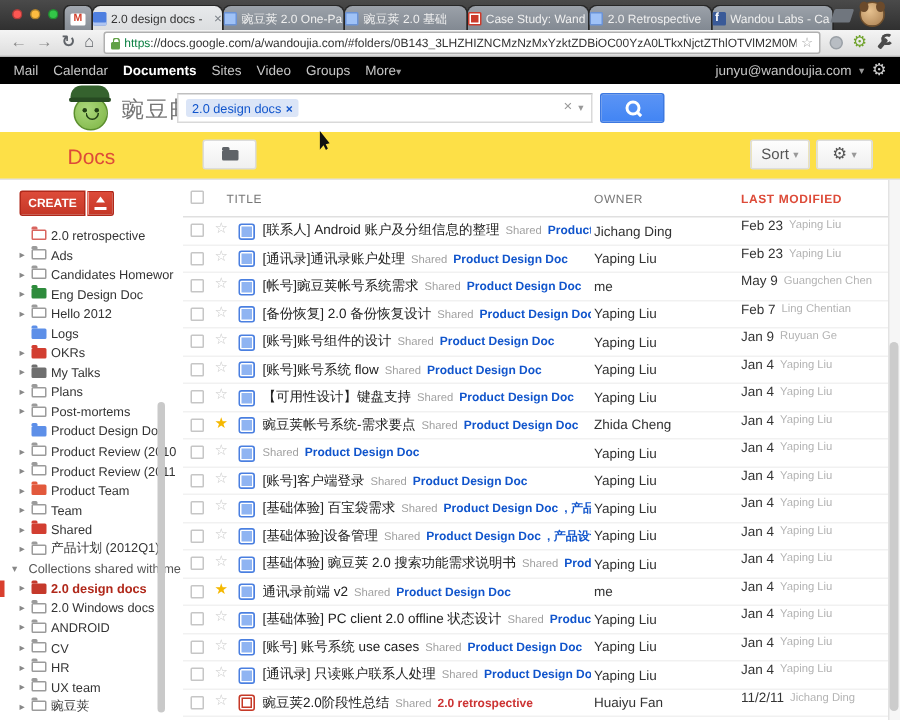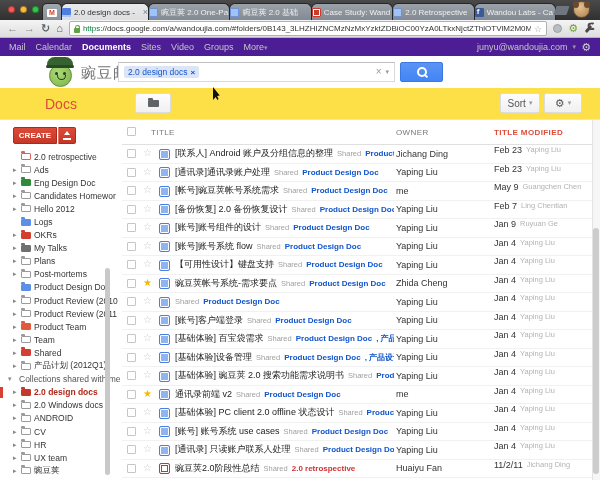--- a/index.html
+++ b/index.html
@@ -44,21 +44,21 @@
   .lock{width:6px;height:5px;background:#61a146;border-radius:1px;position:relative;margin-top:3px;flex:none}
   .lock::before{content:"";position:absolute;top:-3px;left:1px;width:3px;height:3px;border:1px solid #61a146;border-bottom:none;border-radius:3px 3px 0 0}
   .url{white-space:nowrap;overflow:hidden;flex:1}
   .scheme{color:#0b8043}
   .omni-star{color:#a0a0a0;font-size:9px;flex:none}
   .ext-circle{width:9px;height:9px;border-radius:50%;background:#b8bdc3;border:1px solid #9aa0a6;box-sizing:border-box;flex:none}
   .ext-gear{color:#6fa22b;font-size:11px;line-height:1;flex:none}
   .wrench{position:relative;width:3px;height:8px;background:#4a4a4a;border-radius:1px;transform:rotate(40deg);margin:0 3px;flex:none}
   .wrench::before{content:"";position:absolute;top:-4px;left:-2px;width:4px;height:4px;border:2px solid #4a4a4a;border-radius:50%;border-top-color:transparent;transform:rotate(45deg)}
   
-  .gbar{position:absolute;top:38px;left:0;right:0;height:18px;background:#4c1d95;display:flex;align-items:center;
+  .gbar{position:absolute;top:38px;left:0;right:0;height:18px;background:#000000;display:flex;align-items:center;
       gap:10px;padding:0 9px;font-size:9px;color:#c6c6c6;box-sizing:border-box}
   .gbar-item{white-space:nowrap}
   .gbar-item.active{color:#fff;font-weight:bold}
   .caret{font-size:7px;color:#999}
   .caret::before{content:"▾"}
   .gbar-right{margin-left:auto;display:flex;align-items:center;gap:5px}
   .gbar-gear{color:#cfcfcf;font-size:11px;line-height:1}
   
   .gheader{position:absolute;top:56px;left:0;right:0;height:32px;background:#fff}
   .logo{position:absolute;left:46px;top:1px;width:30px;height:30px}
@@ -296,28 +296,28 @@
       </div>
 
       <div class="sitem">
         <span class="arr">▸</span>
         <span class="folder f-gray"></span>
         <span class="slabel">Ads</span>
       </div>
 
       <div class="sitem">
         <span class="arr">▸</span>
+        <span class="folder f-gray"></span>
+        <span class="slabel">Candidates Homewor</span>
+      </div>
+
+      <div class="sitem">
+        <span class="arr">▸</span>
         <span class="folder f-green"></span>
         <span class="slabel">Eng Design Doc</span>
-      </div>
-
-      <div class="sitem">
-        <span class="arr">▸</span>
-        <span class="folder f-gray"></span>
-        <span class="slabel">Candidates Homewor</span>
       </div>
 
       <div class="sitem">
         <span class="arr">▸</span>
         <span class="folder f-gray"></span>
         <span class="slabel">Hello 2012</span>
       </div>
 
       <div class="sitem">
         <span class="arr"></span>
@@ -440,21 +440,21 @@
       </div>
     </div>
   <div class="sidebar-scroll"></div>
 </div>
 
 <div class="main">
   <div class="thead">
     <span class="cb"></span>
     <span class="hlabel h-title">TITLE</span>
     <span class="hlabel h-owner">OWNER</span>
-    <span class="hlabel h-mod">TITLE MODIFIED</span>
+    <span class="hlabel h-mod">LAST MODIFIED</span>
   </div>
   <div style="display:block">
 
       <div class="trow">
         <span class="cb"></span>
         <span class="star"></span>
         <span class="dicon d-blue"></span>
         <span class="title-cell">
           <span class="doc-title">[联系人] Android 账户及分组信息的整理</span>
           <span class="shared">Shared</span>

